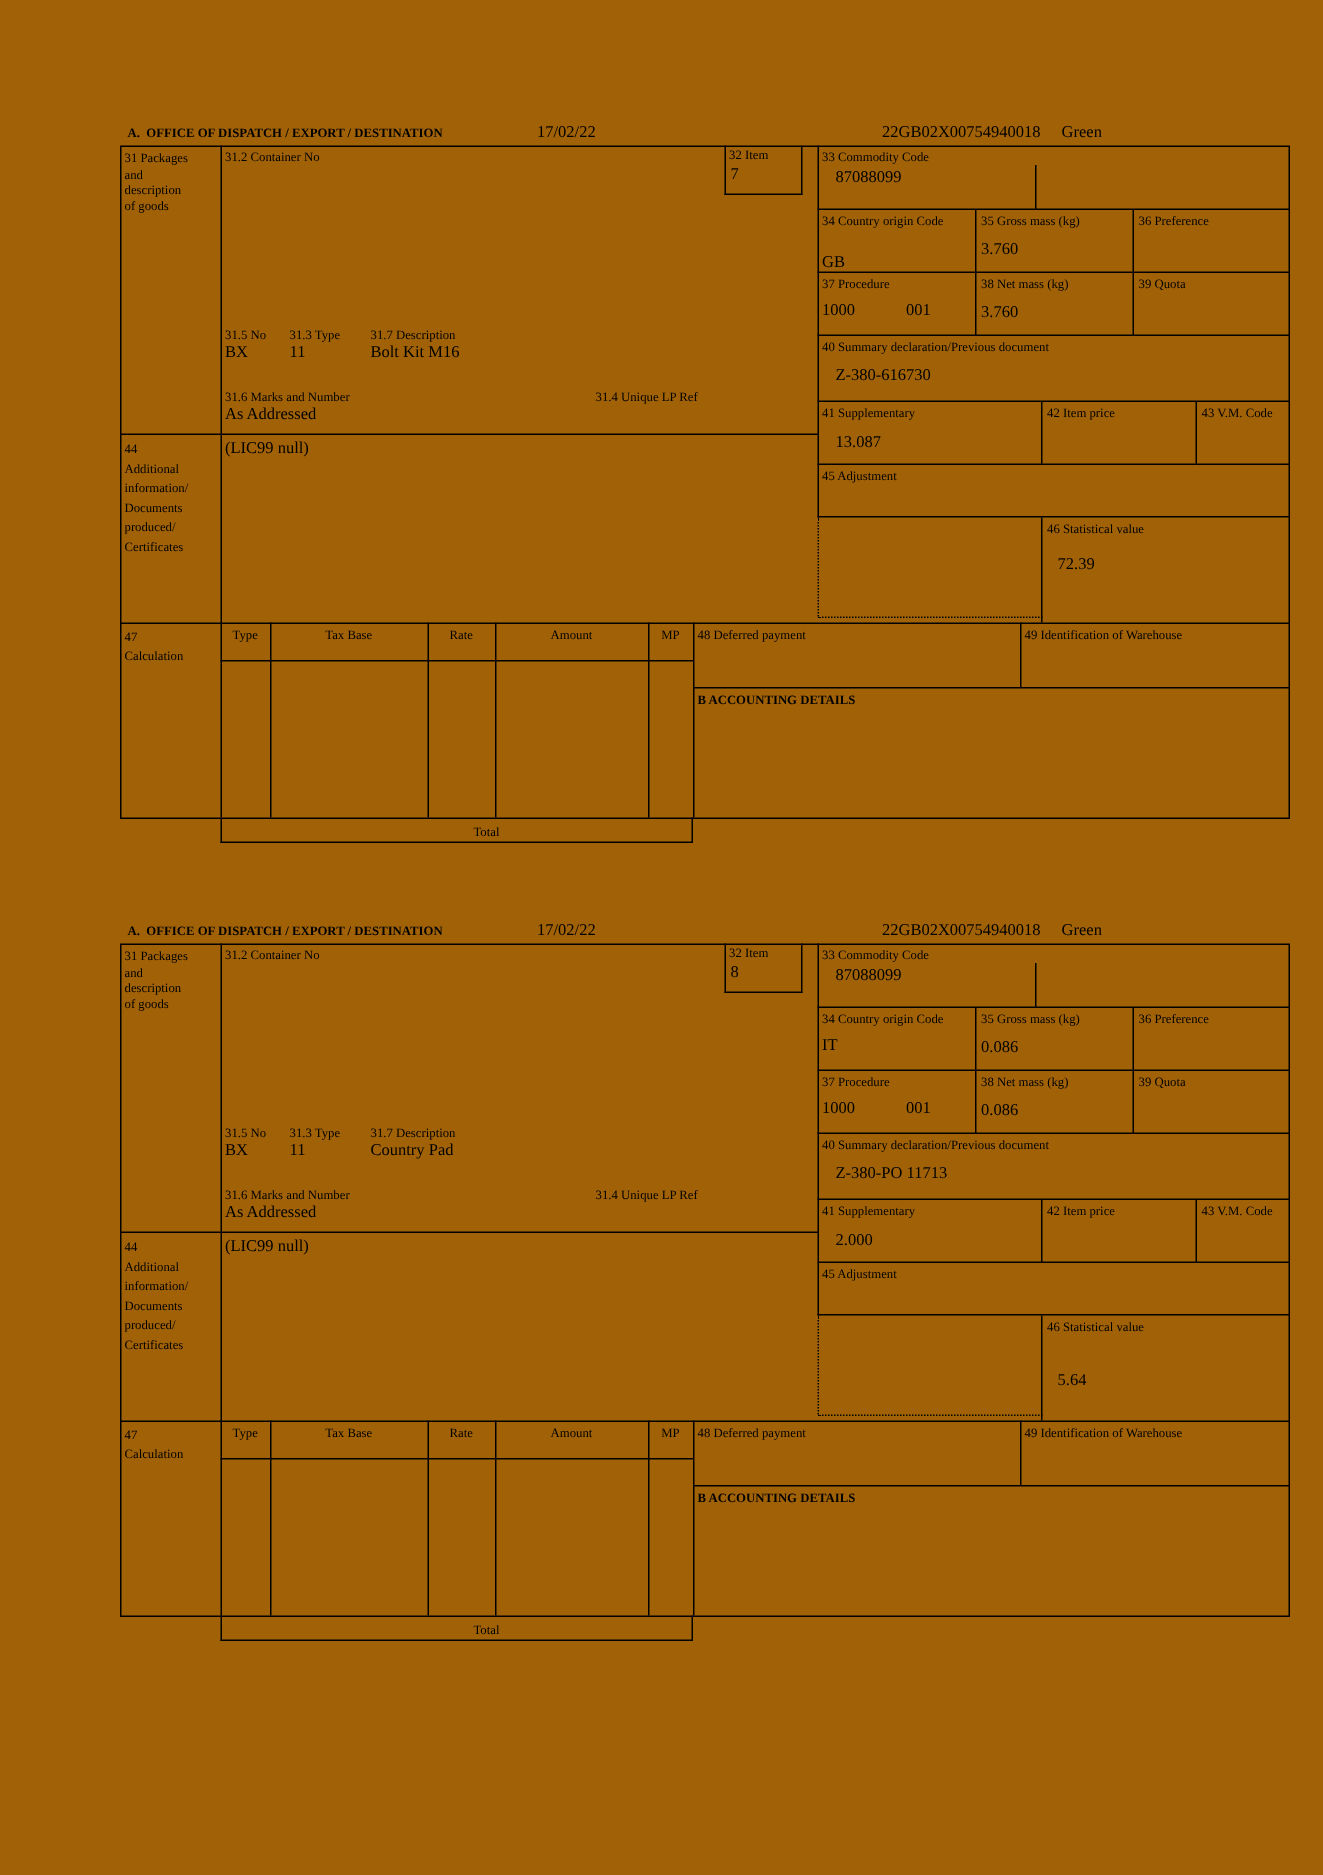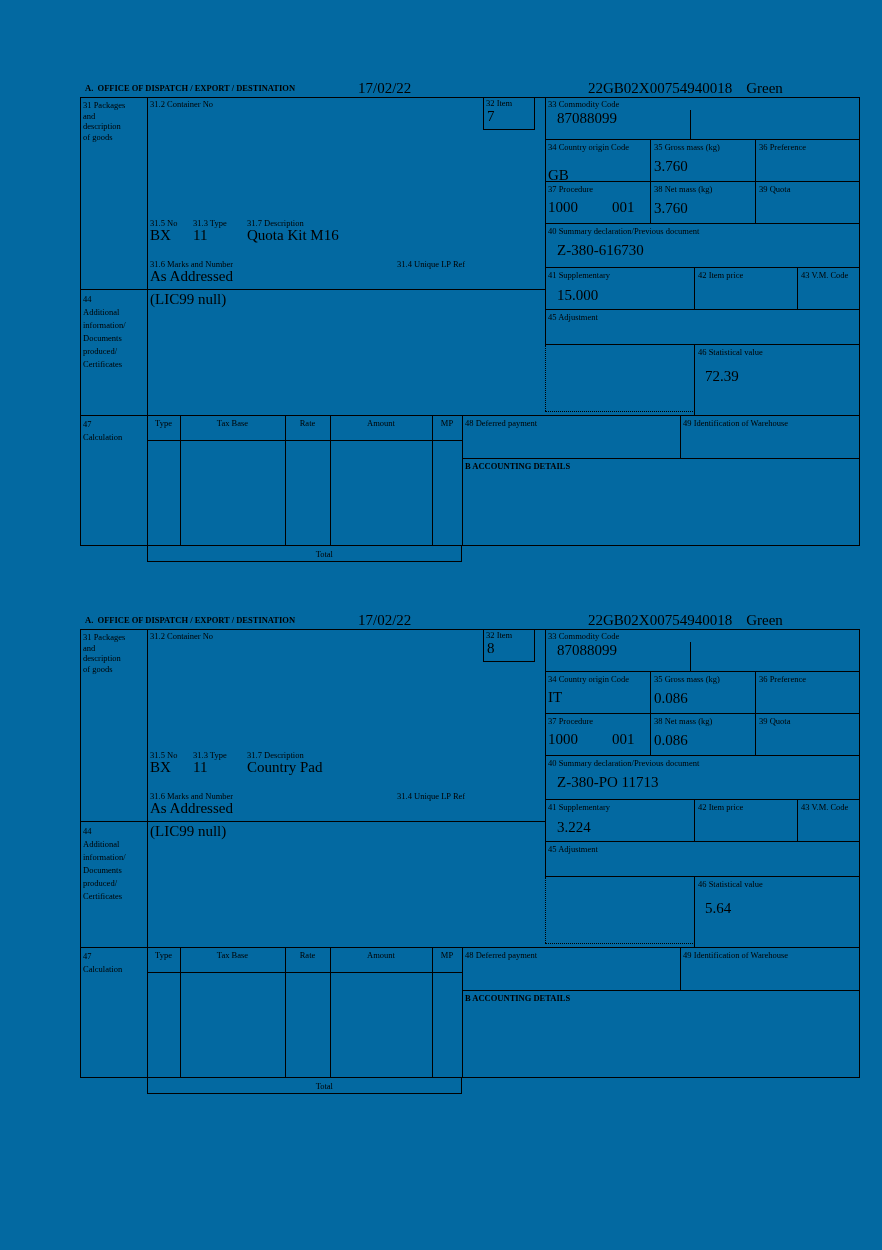--- a/index.html
+++ b/index.html
@@ -1,21 +1,21 @@
 <!DOCTYPE html>
 <html><head>
 <meta charset="utf-8">
 <style>
   * { margin:0; padding:0; box-sizing:border-box; }
   body { background:#fff; font-family:"Liberation Serif", serif; color:#000; }
-  .sheet { position:relative; width:882px; height:1250px; background:#0369a1; overflow:hidden; }
+  .sheet { position:relative; width:882px; height:1250px; background:#a16207; overflow:hidden; }
   .block { position:absolute; left:80px; width:781px; height:483px; }
   .abs { position:absolute; }
   .lbl { font-size:8.5px; line-height:10px; white-space:nowrap; }
-  .val { font-size:15px; line-height:14px; white-space:nowrap; }
+  .val { font-size:11px; line-height:14px; white-space:nowrap; }
   .b { font-weight:bold; }
   .pre { white-space:pre; }
   .ctr { text-align:center; }
   .rt { text-align:right; }
   .row { display:flex; }
   .vl { position:absolute; width:1px; background:#000; }
   .hl { position:absolute; height:1px; background:#000; }
   .vld { position:absolute; width:0; border-left:1px dotted #000; }
   .hld { position:absolute; height:0; border-top:1px dotted #000; }
   .outer { position:absolute; left:0; top:17px; width:780px; height:449px; border:1px solid #000; }
@@ -83,21 +83,21 @@
     <div class="abs lbl" style="left:70px;top:19px">31.2 Container No</div>
     <div class="itembox">
       <div class="lbl" style="padding:1px 0 0 2px">32 Item</div>
       <div class="val" style="margin:1px 0 0 3px">7</div>
     </div>
     <div class="abs lbl" style="left:70px;top:138px">31.5 No</div>
     <div class="abs lbl" style="left:113px;top:138px">31.3 Type</div>
     <div class="abs lbl" style="left:167px;top:138px">31.7 Description</div>
     <div class="abs val" style="left:70px;top:148px">BX</div>
     <div class="abs val" style="left:113px;top:148px">11</div>
-    <div class="abs val" style="left:167px;top:148px">Quota Kit M16</div>
+    <div class="abs val" style="left:167px;top:148px">Bolt Kit M16</div>
     <div class="abs lbl" style="left:70px;top:179px">31.6 Marks and Number</div>
     <div class="abs lbl" style="left:317px;top:179px">31.4 Unique LP Ref</div>
     <div class="abs val" style="left:70px;top:189px">As Addressed</div>
     <div class="abs val" style="left:70px;top:212px">(LIC99 null)</div>
 
     <div class="bx bb" style="left:465px;top:17px;width:315px;height:43px">
       <div class="lbl">33 Commodity Code</div>
       <div class="val" style="margin:2px 0 0 12px">87088099</div>
     </div>
     <div class="bx bb" style="left:465px;top:60px;width:105px;height:42px">
@@ -124,21 +124,21 @@
     </div>
     <div class="bx bb bl" style="left:675px;top:102px;width:105px;height:42px">
       <div class="lbl">39 Quota</div>
     </div>
     <div class="bx bb" style="left:465px;top:144px;width:315px;height:44px">
       <div class="lbl">40 Summary declaration/Previous document</div>
       <div class="val" style="margin:7px 0 0 12px">Z-380-616730</div>
     </div>
     <div class="bx bb" style="left:465px;top:188px;width:149px;height:42px">
       <div class="lbl">41 Supplementary</div>
-      <div class="val" style="margin:8px 0 0 12px">15.000</div>
+      <div class="val" style="margin:8px 0 0 12px">13.087</div>
     </div>
     <div class="bx bb bl" style="left:614px;top:188px;width:103px;height:42px">
       <div class="lbl">42 Item price</div>
     </div>
     <div class="bx bb bl" style="left:717px;top:188px;width:63px;height:42px">
       <div class="lbl">43 V.M. Code</div>
     </div>
     <div class="bx bb" style="left:465px;top:230px;width:315px;height:35px">
       <div class="lbl">45 Adjustment</div>
     </div>
@@ -249,34 +249,34 @@
     </div>
     <div class="bx bb bl" style="left:675px;top:102px;width:105px;height:42px">
       <div class="lbl">39 Quota</div>
     </div>
     <div class="bx bb" style="left:465px;top:144px;width:315px;height:44px">
       <div class="lbl">40 Summary declaration/Previous document</div>
       <div class="val" style="margin:7px 0 0 12px">Z-380-PO 11713</div>
     </div>
     <div class="bx bb" style="left:465px;top:188px;width:149px;height:42px">
       <div class="lbl">41 Supplementary</div>
-      <div class="val" style="margin:8px 0 0 12px">3.224</div>
+      <div class="val" style="margin:8px 0 0 12px">2.000</div>
     </div>
     <div class="bx bb bl" style="left:614px;top:188px;width:103px;height:42px">
       <div class="lbl">42 Item price</div>
     </div>
     <div class="bx bb bl" style="left:717px;top:188px;width:63px;height:42px">
       <div class="lbl">43 V.M. Code</div>
     </div>
     <div class="bx bb" style="left:465px;top:230px;width:315px;height:35px">
       <div class="lbl">45 Adjustment</div>
     </div>
     <div class="bx bl" style="left:614px;top:265px;width:166px;height:70px">
       <div class="lbl">46 Statistical value</div>
-      <div class="val" style="margin:12px 0 0 10px">5.64</div>
+      <div class="val" style="margin:24px 0 0 10px">5.64</div>
     </div>
 
     <div class="abs lbl ctr" style="left:67px;top:338px;width:33px">Type</div>
     <div class="abs lbl ctr" style="left:100px;top:338px;width:105px">Tax Base</div>
     <div class="abs lbl ctr" style="left:205px;top:338px;width:45px">Rate</div>
     <div class="abs lbl ctr" style="left:250px;top:338px;width:102px">Amount</div>
     <div class="abs lbl ctr" style="left:352px;top:338px;width:30px">MP</div>
     <div class="abs lbl" style="left:385px;top:338px">48 Deferred payment</div>
     <div class="abs lbl" style="left:603px;top:338px">49 Identification of Warehouse</div>
     <div class="abs lbl b" style="left:385px;top:381px">B ACCOUNTING DETAILS</div>

